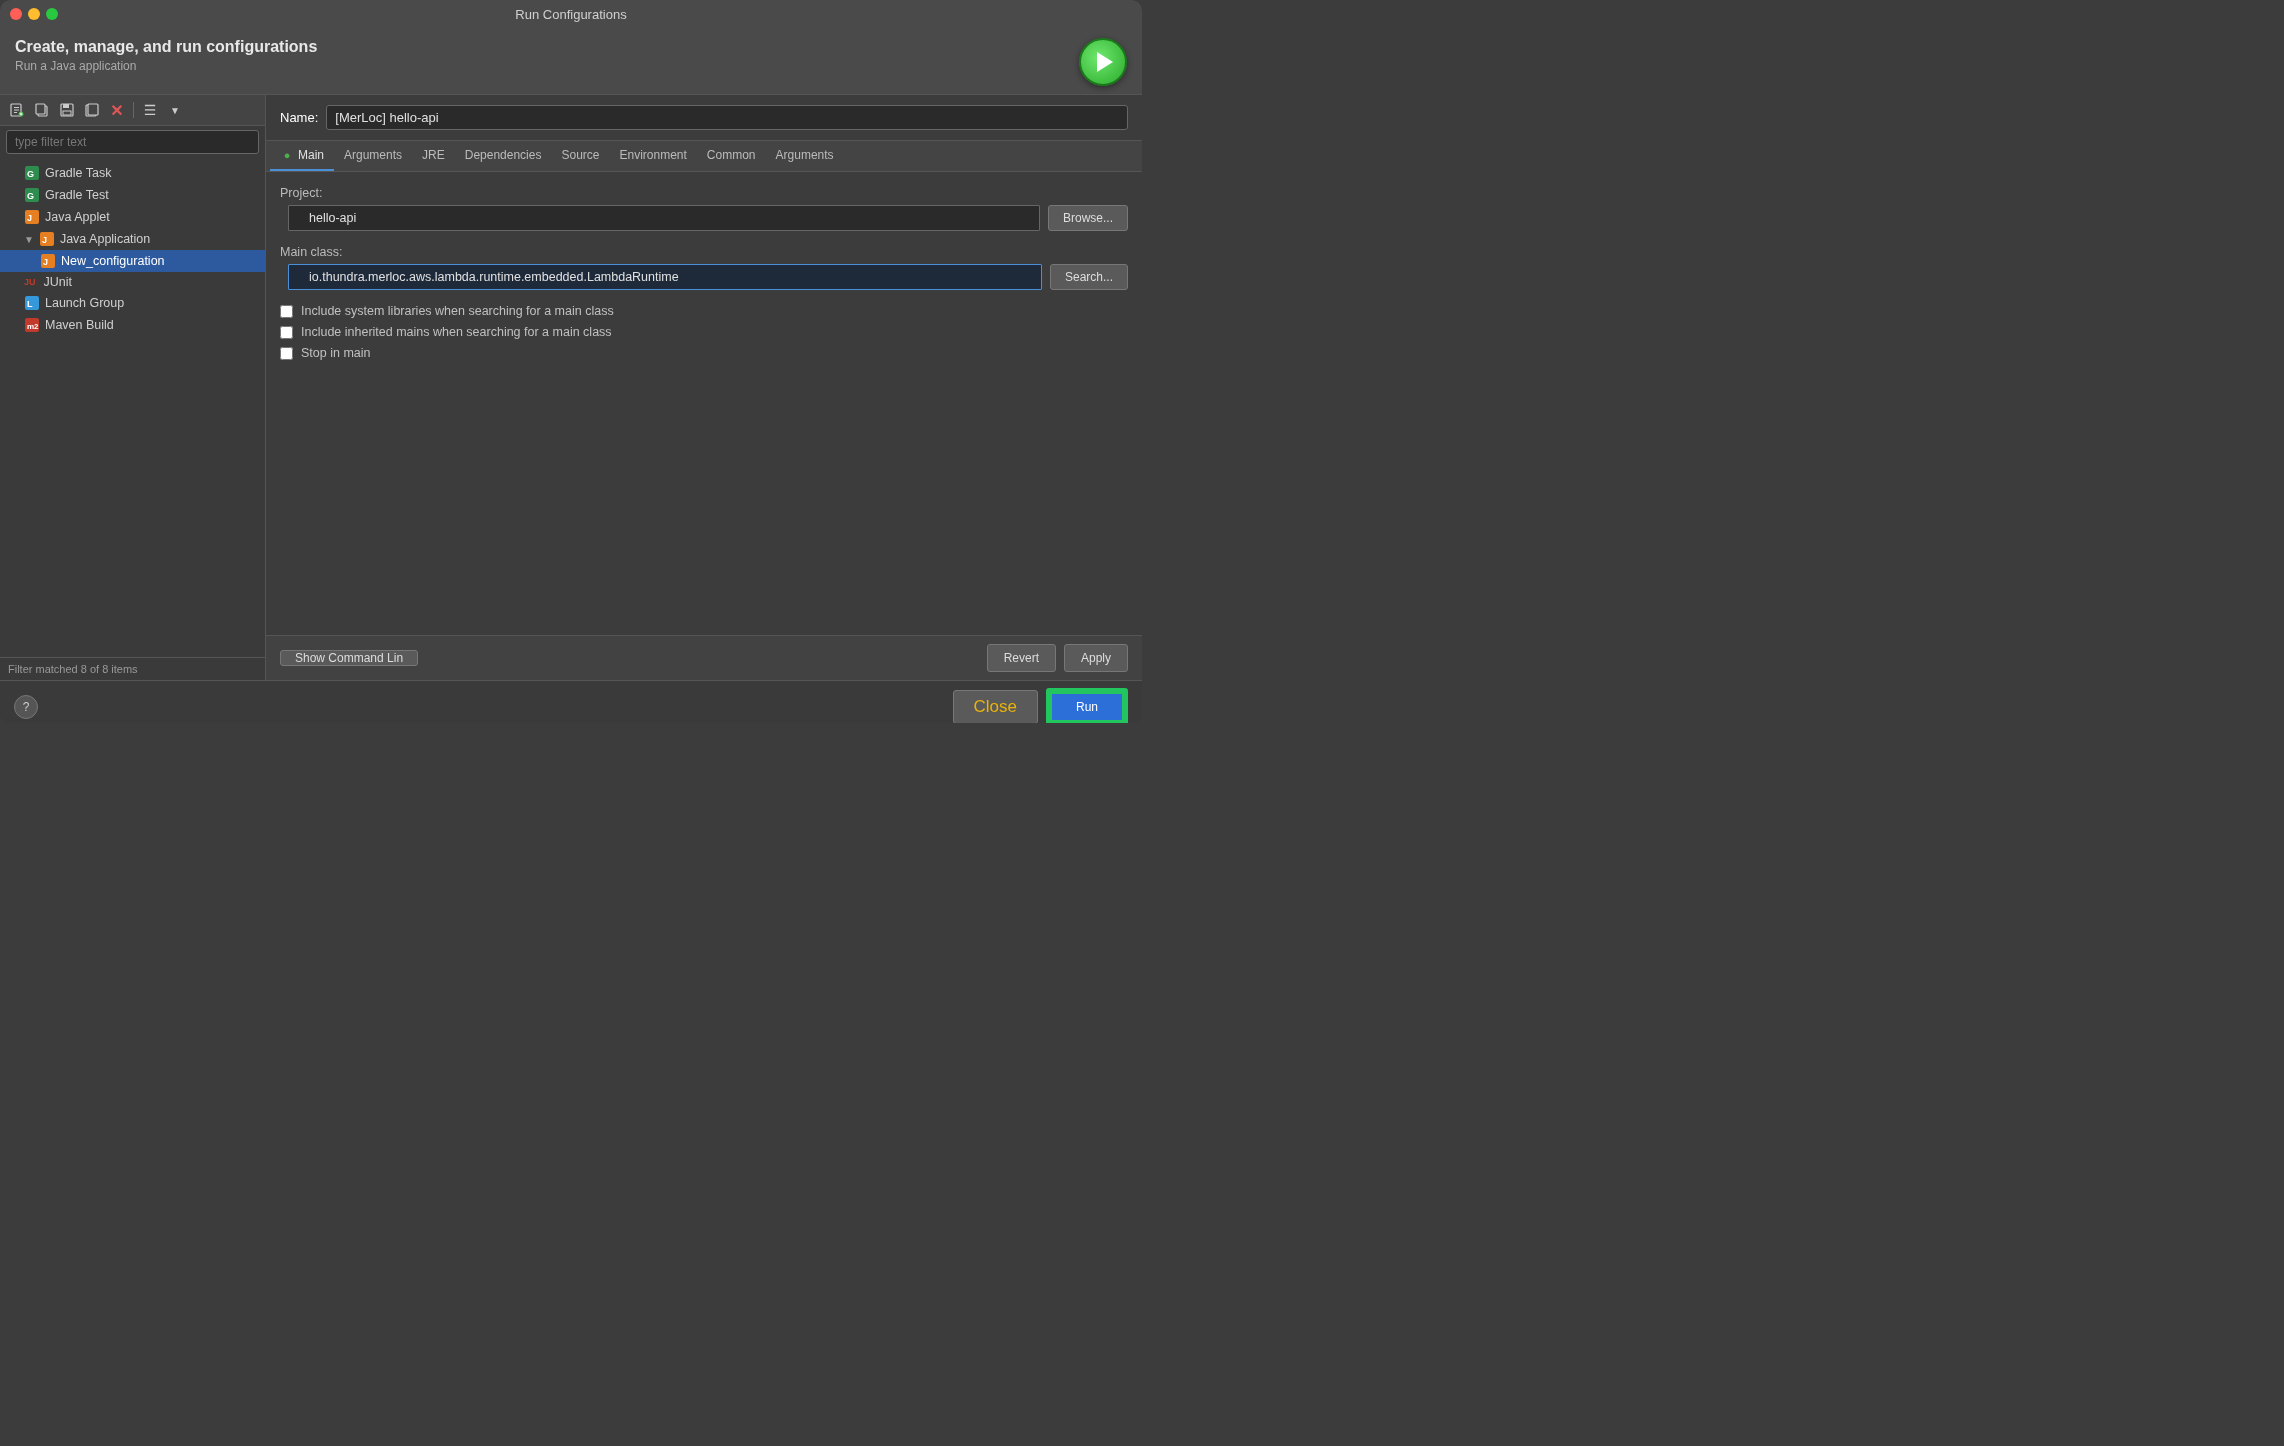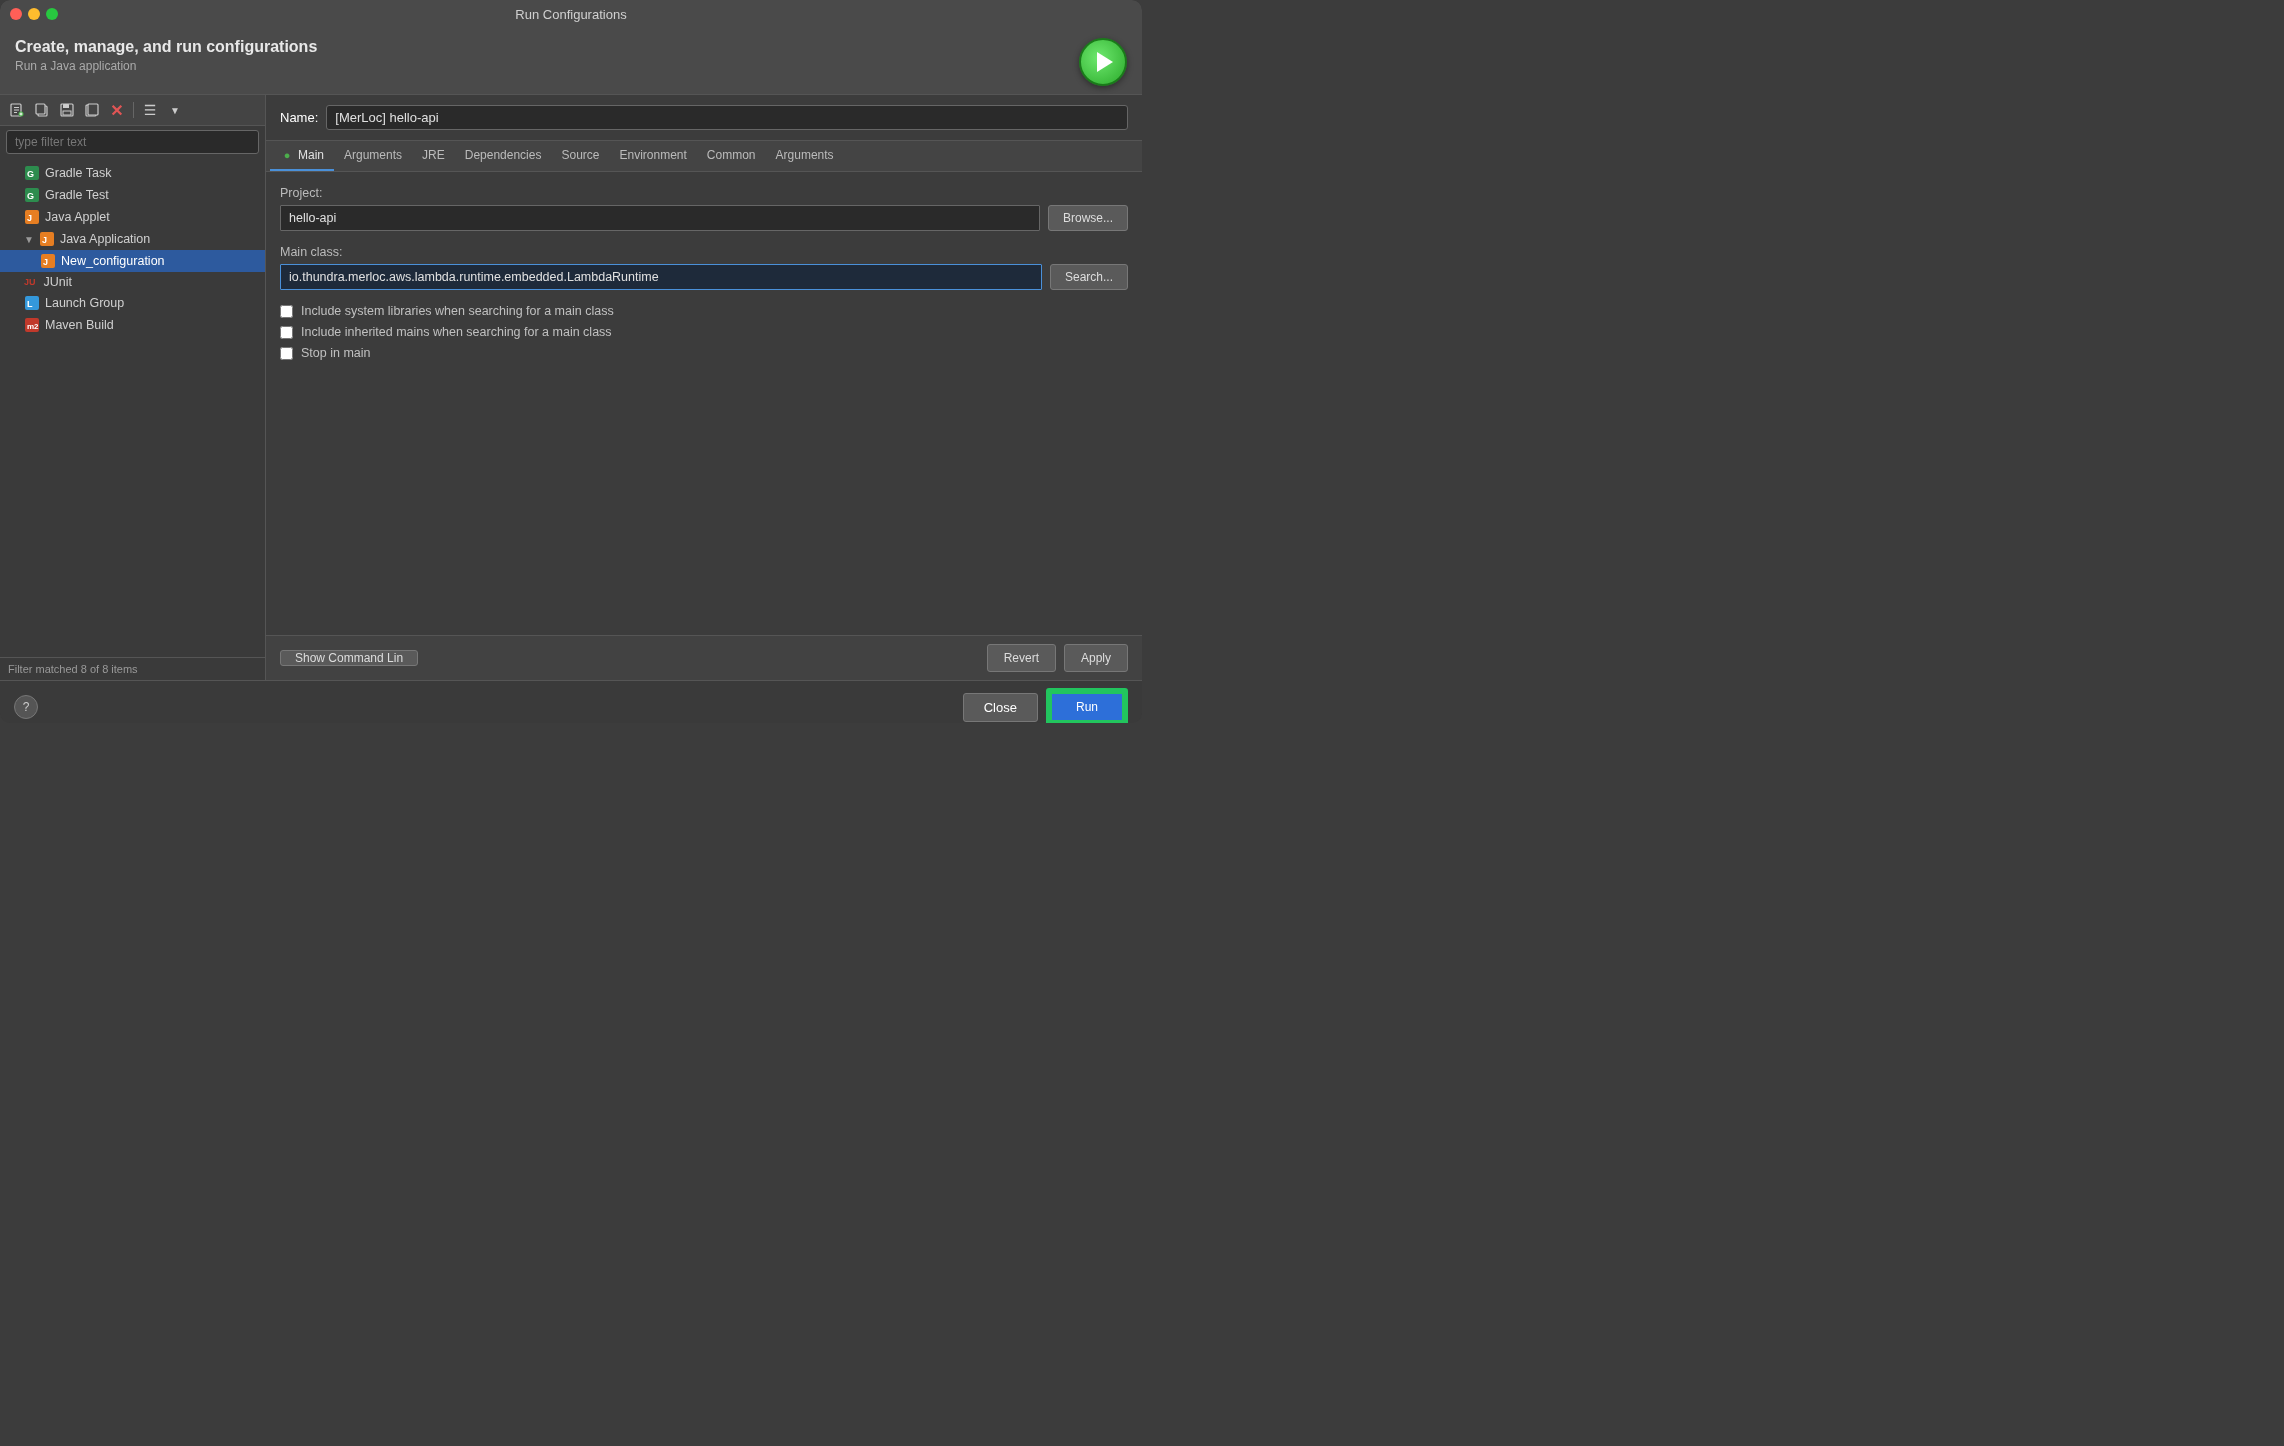--- a/index.html
+++ b/index.html
@@ -246,23 +246,24 @@
       display: flex;
       gap: 8px;
       align-items: center;
     }
     .text-input {
       flex: 1;
       background: #2a2a2a;
       border: 1px solid #666;
       border-radius: 1px;
       color: #e0e0e0;
-      padding: 5px 8px;
+      padding: 5px 20px;
       font-size: 12.5px;
       outline: none;
+      margin-left: 8px;
     }
     .text-input.highlighted {
       border-color: #4a90d9;
       background: #1e2a3a;
     }
     .browse-btn, .search-btn {
       background: #5a5a5a;
       border: 1px solid #777;
       border-radius: 3px;
       color: #ddd;
@@ -346,23 +347,23 @@
       align-items: center;
       justify-content: center;
       font-size: 12px;
       cursor: pointer;
       margin-right: auto;
     }
     .close-btn {
       background: #5a5a5a;
       border: 1px solid #777;
       border-radius: 3px;
-      color: #ffffff;
+      color: #eab308;
       padding: 6px 20px;
-      font-size: 13px;
+      font-size: 17px;
       cursor: pointer;
       margin-left: 20px;
     }
     .run-btn {
       background: #2d6fd9;
       border: 6px solid #22c55e;
       border-radius: 3px;
       color: #fff;
       padding: 6px 24px;
       font-size: 12px;

